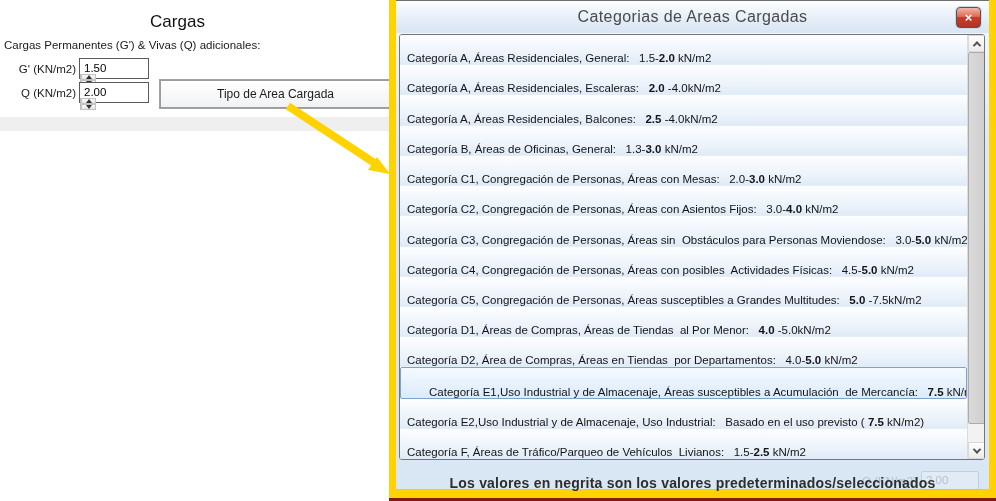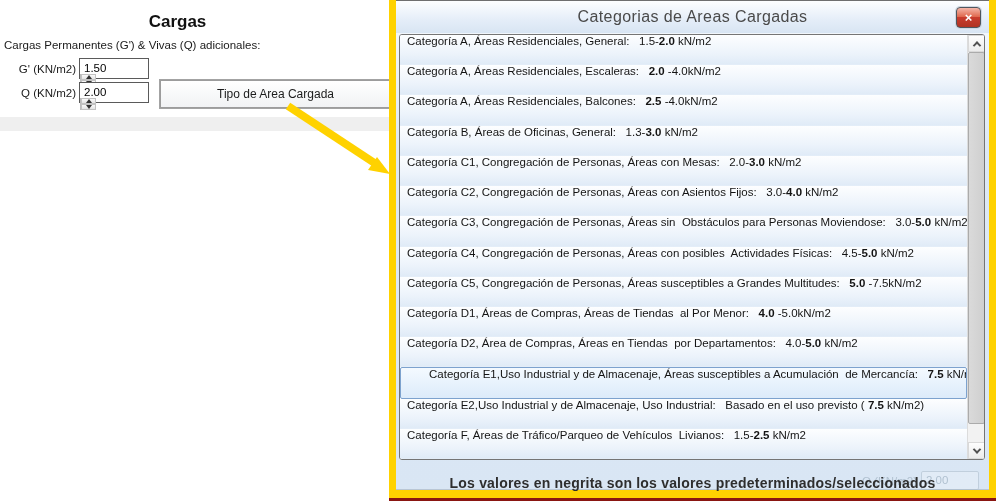--- a/index.html
+++ b/index.html
@@ -3,21 +3,21 @@
 <meta charset="utf-8">
 <style>
   * { margin:0; padding:0; box-sizing:border-box; }
   html,body { background:#fff; }
   body { font-family:"Liberation Sans", sans-serif; }
   .canvas { position:relative; width:996px; height:501px; background:#ffffff; overflow:hidden; }
 
   
   .left-app { position:absolute; left:0; top:0; width:389px; height:501px; background:#ffffff; }
   .panel-title { position:absolute; left:0; top:12px; width:355px; text-align:center;
-                 font-size:17px; font-weight:bold; color:#111; }
+                 font-size:17px; font-weight:normal; color:#111; }
   .panel-subtitle { position:absolute; left:4px; top:39px; font-size:11.5px; color:#1a1a1a; white-space:pre; }
   .field-label { position:absolute; width:76px; text-align:right; font-size:11.5px; color:#1a1a1a; }
   .numeric { position:absolute; left:79px; width:70px; height:21px; background:#fff;
              border:1px solid #5a5a5a; display:flex;flex-direction:column; }
   .num-value { flex:1; font-size:11.5px; color:#000; padding:3px 0 0 4px; }
   .spinner { width:16px; display:flex; flex-direction:column; border-left:1px solid #bcbcbc; }
   .spin-btn { flex:1; background:linear-gradient(#fafafa,#e4e4e4); border:1px solid #c2c2c2;
               display:flex; align-items:center; justify-content:center; }
   .tri-up { width:0; height:0; border-left:3px solid transparent; border-right:3px solid transparent;
             border-bottom:4px solid #333; }
@@ -45,21 +45,21 @@
                 font-size:16px; letter-spacing:0.4px; color:#4a4a4a; }
   .close-btn { position:absolute; top:6px; right:8px; width:25px; height:21px; border-radius:4px;
                border:1px solid #4e565e; box-shadow:0 0 0 1px #cfd8e2;
                background:linear-gradient(#f4b6a8, #e06a50 45%, #c83c2d 50%, #b03322);
                color:#ffffff; font-size:13px; font-weight:bold; line-height:17px; text-align:center;
                font-family:"Liberation Sans",sans-serif; }
 
   .listbox { position:absolute; left:3px; top:33px; width:586px; height:426px;
              background:#ffffff; border:1px solid #757575; border-radius:3px; overflow:hidden; }
   .rows { position:absolute; left:0; top:0; right:17px; bottom:0; display:flex; flex-direction:column; }
-  .cat-row { flex:1 1 0; display:flex; align-items:flex-start; padding-left:7px;
+  .cat-row { flex:1 1 0; display:flex; align-items:flex-end; padding-left:7px;
              background:linear-gradient(#fdfeff, #ecf3fb 65%, #e0ebf7);
              border-bottom:1px solid #e3edf8; overflow:hidden; }
   .cat-row span { font-size:11.5px; color:#141414; white-space:pre; }
   .cat-row .bold { font-weight:bold; }
   .cat-row.selected { border:1px solid #7DA2CE; border-radius:2px;
                       background:linear-gradient(#f4faff,#dcebfa);padding-left:28px; }
 
   .scrollbar { position:absolute; right:0; top:0; bottom:0; width:17px; background:#f2f2f2;
                border-left:1px solid #dcdcdc; }
   .sb-btn { position:absolute; left:0; width:17px; height:17px; background:linear-gradient(#fdfdfd,#ececec);

